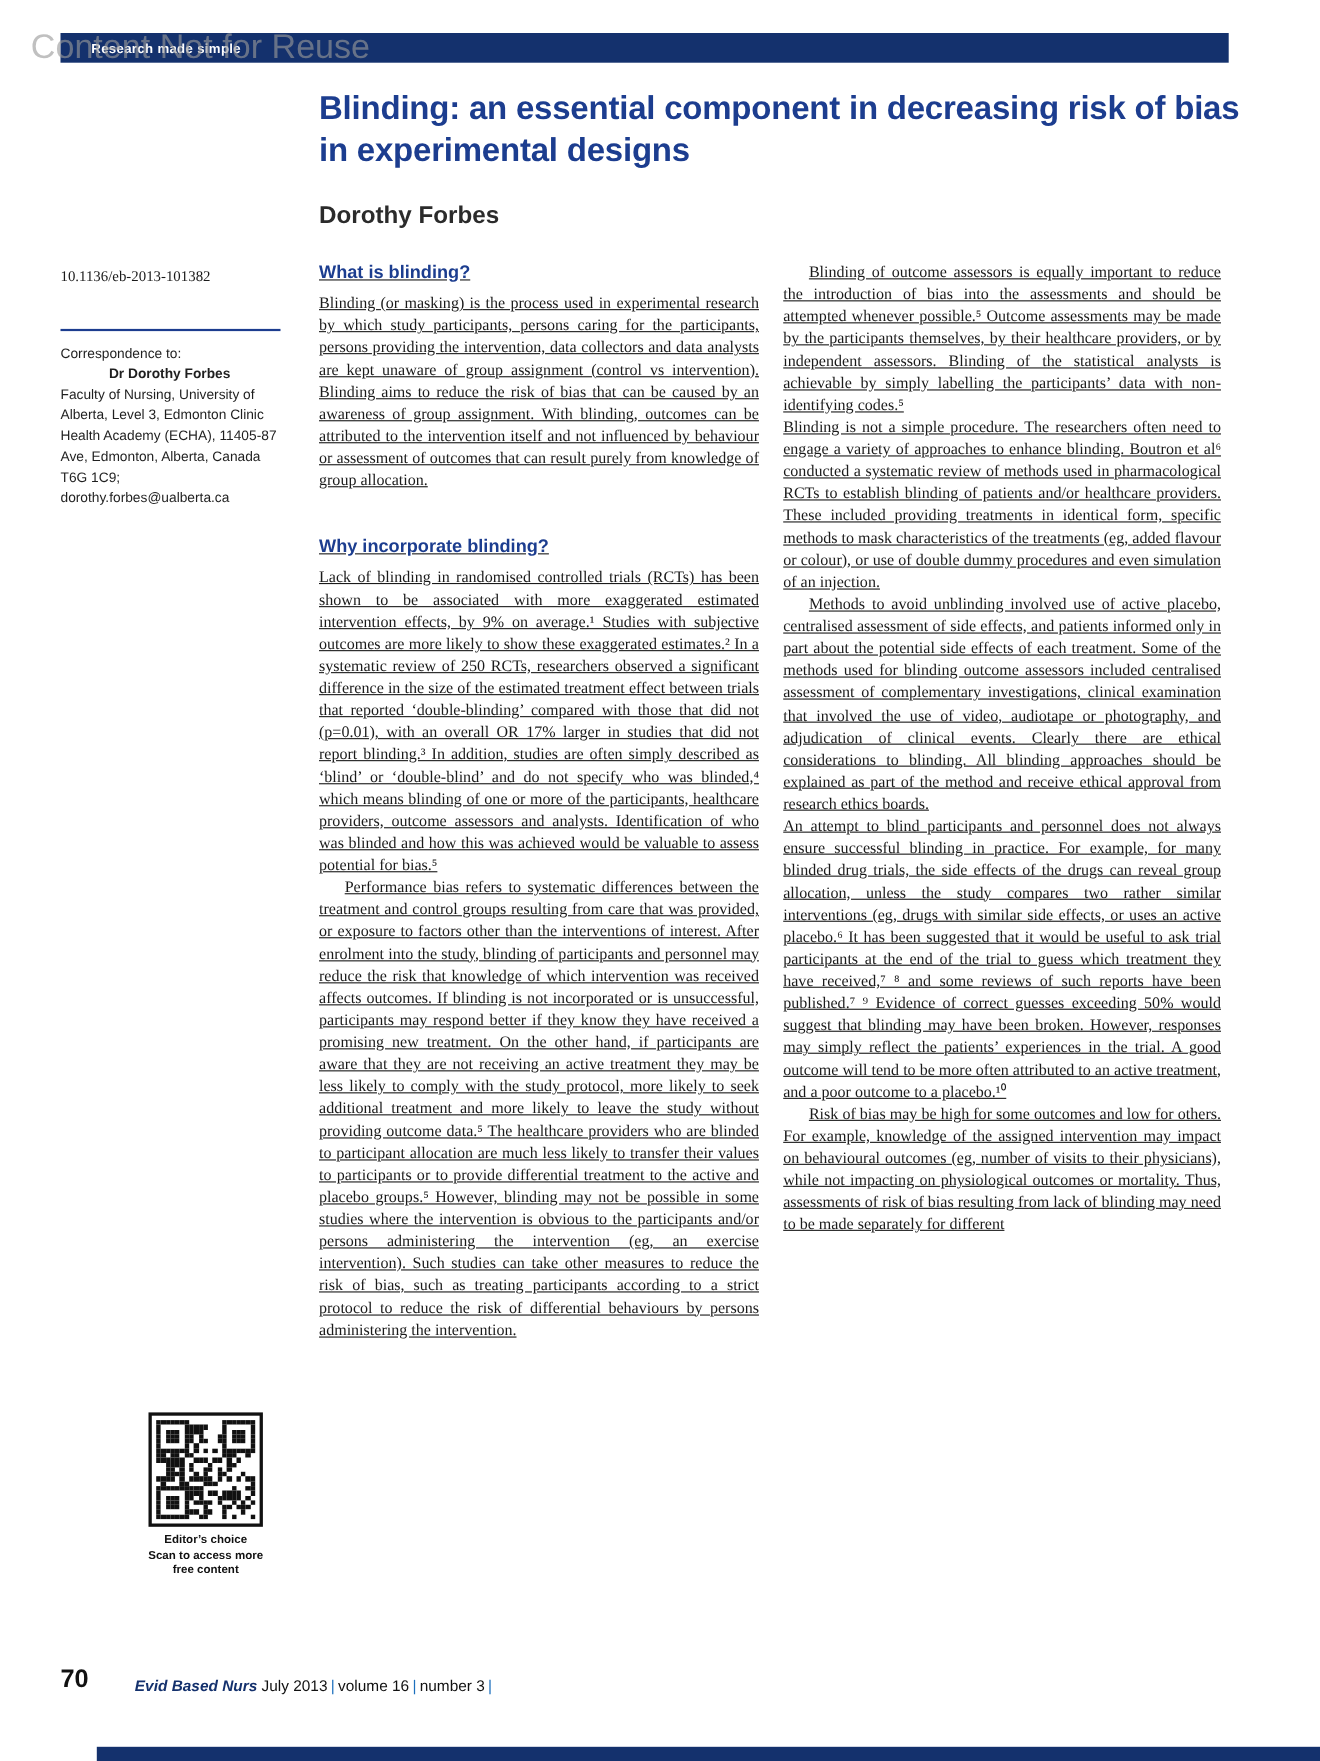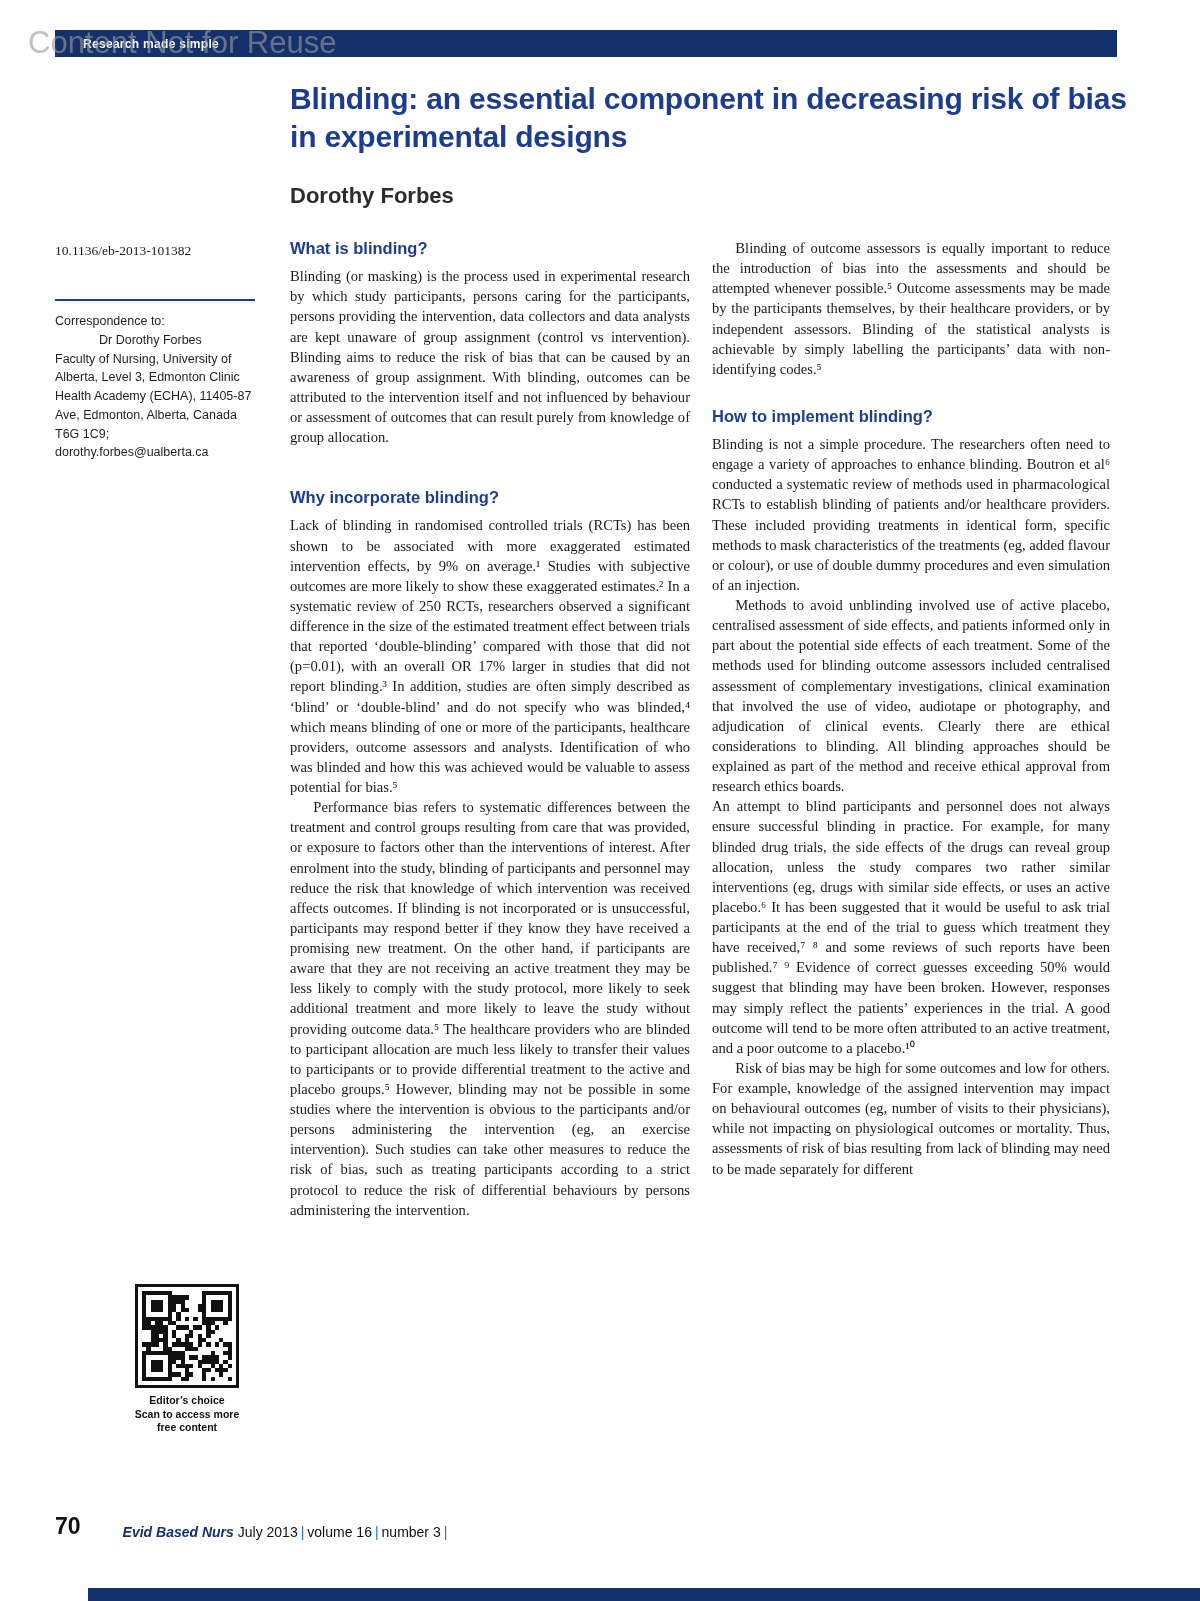--- a/index.html
+++ b/index.html
@@ -21,35 +21,35 @@
   .author { position:absolute; left:290px; top:183px; font-family:"Liberation Sans", sans-serif;
     font-size:22px; font-weight:bold; color:#2b2b2b; }
 
   
   .sidebar { position:absolute; left:55px; top:243px; width:202px; font-family:"Liberation Sans", sans-serif;
     font-size:12.5px; color:#1f1f1f; }
   .doi { font-family:"Liberation Serif", serif; font-size:13.5px; color:#1a1a1a; margin-bottom:40px; }
   .sidebar-rule { border:none; border-top:2px solid #1c3d8f; margin:0 0 11px 0; width:200px; }
   .corr { line-height:1.5; }
   .corr-label { display:block; }
-  .corr-name { display:block; font-weight:normal;padding-left:44px; }
+  .corr-name { display:block; font-weight:bold;padding-left:44px; }
   .corr-address { display:inline; }
   .email { color:#1f1f1f; text-decoration:none; display:inline; }
 
   
   .qr-wrap { position:absolute; left:127px; top:1284px; width:120px; text-align:center; }
   .qr { width:104px; height:104px; margin:0 auto 6px auto; display:grid;
     grid-template-rows:repeat(21,1fr); grid-template-columns:repeat(21,1fr);
     background:#ffffff; border:3px solid #111; padding:4px; }
   .qr div { background:#111; }
   .qr-caption { font-family:"Liberation Sans", sans-serif; font-size:10.5px; font-weight:bold; line-height:1.3; color:#111; }
 
   
   .col { position:absolute; top:238px; font-size:14.6px; line-height:1.38; text-align:justify; color:#1a1a1a;
-    hyphens:auto; -webkit-hyphens:auto; }
+    hyphens:auto;text-decoration:underline; -webkit-hyphens:auto; }
   .col1 { left:290px; width:400px; }
   .col2 { left:712px; width:398px; }
   .sec-h { font-family:"Liberation Sans", sans-serif; font-weight:bold; font-size:16.5px; color:#1c3d8f;
     margin:0 0 8px 0; line-height:1.22; text-align:left; hyphens:none; }
   .mt-lg { margin-top:40px; }
   .mt-md { margin-top:27px; }
   .col p { margin:0; }
   .col p.indent { text-indent:1.6em; }
 
   
@@ -335,21 +335,20 @@
   <div class="col col1">
     <h2 class="sec-h">What is blinding?</h2>
     <p>Blinding (or masking) is the process used in experimental research by which study participants, persons caring for the participants, persons providing the intervention, data collectors and data analysts are kept unaware of group assignment (control vs intervention). Blinding aims to reduce the risk of bias that can be caused by an awareness of group assignment. With blinding, outcomes can be attributed to the intervention itself and not influenced by behaviour or assessment of outcomes that can result purely from knowledge of group allocation.</p>
     <h2 class="sec-h mt-lg">Why incorporate blinding?</h2>
     <p>Lack of blinding in randomised controlled trials (RCTs) has been shown to be associated with more exaggerated estimated intervention effects, by 9% on average.¹ Studies with subjective outcomes are more likely to show these exaggerated estimates.² In a systematic review of 250 RCTs, researchers observed a significant difference in the size of the estimated treatment effect between trials that reported ‘double-blinding’ compared with those that did not (p=0.01), with an overall OR 17% larger in studies that did not report blinding.³ In addition, studies are often simply described as ‘blind’ or ‘double-blind’ and do not specify who was blinded,⁴ which means blinding of one or more of the participants, healthcare providers, outcome assessors and analysts. Identification of who was blinded and how this was achieved would be valuable to assess potential for bias.⁵</p>
     <p class="indent">Performance bias refers to systematic differences between the treatment and control groups resulting from care that was provided, or exposure to factors other than the interventions of interest. After enrolment into the study, blinding of participants and personnel may reduce the risk that knowledge of which intervention was received affects outcomes. If blinding is not incorporated or is unsuccessful, participants may respond better if they know they have received a promising new treatment. On the other hand, if participants are aware that they are not receiving an active treatment they may be less likely to comply with the study protocol, more likely to seek additional treatment and more likely to leave the study without providing outcome data.⁵ The healthcare providers who are blinded to participant allocation are much less likely to transfer their values to participants or to provide differential treatment to the active and placebo groups.⁵ However, blinding may not be possible in some studies where the intervention is obvious to the participants and/or persons administering the intervention (eg, an exercise intervention). Such studies can take other measures to reduce the risk of bias, such as treating participants according to a strict protocol to reduce the risk of differential behaviours by persons administering the intervention.</p>
   </div>
 
   <div class="col col2">
     <p class="indent">Blinding of outcome assessors is equally important to reduce the introduction of bias into the assessments and should be attempted whenever possible.⁵ Outcome assessments may be made by the participants themselves, by their healthcare providers, or by independent assessors. Blinding of the statistical analysts is achievable by simply labelling the participants’ data with non-identifying codes.⁵</p>
-    <h2 class="sec-h mt-md">How to implement blinding?</h2>
     <p>Blinding is not a simple procedure. The researchers often need to engage a variety of approaches to enhance blinding. Boutron et al⁶ conducted a systematic review of methods used in pharmacological RCTs to establish blinding of patients and/or healthcare providers. These included providing treatments in identical form, specific methods to mask characteristics of the treatments (eg, added flavour or colour), or use of double dummy procedures and even simulation of an injection.</p>
     <p class="indent">Methods to avoid unblinding involved use of active placebo, centralised assessment of side effects, and patients informed only in part about the potential side effects of each treatment. Some of the methods used for blinding outcome assessors included centralised assessment of complementary investigations, clinical examination that involved the use of video, audiotape or photography, and adjudication of clinical events. Clearly there are ethical considerations to blinding. All blinding approaches should be explained as part of the method and receive ethical approval from research ethics boards.</p>
     <p>An attempt to blind participants and personnel does not always ensure successful blinding in practice. For example, for many blinded drug trials, the side effects of the drugs can reveal group allocation, unless the study compares two rather similar interventions (eg, drugs with similar side effects, or uses an active placebo.⁶ It has been suggested that it would be useful to ask trial participants at the end of the trial to guess which treatment they have received,⁷ ⁸ and some reviews of such reports have been published.⁷ ⁹ Evidence of correct guesses exceeding 50% would suggest that blinding may have been broken. However, responses may simply reflect the patients’ experiences in the trial. A good outcome will tend to be more often attributed to an active treatment, and a poor outcome to a placebo.¹⁰</p>
     <p class="indent">Risk of bias may be high for some outcomes and low for others. For example, knowledge of the assigned intervention may impact on behavioural outcomes (eg, number of visits to their physicians), while not impacting on physiological outcomes or mortality. Thus, assessments of risk of bias resulting from lack of blinding may need to be made separately for different</p>
   </div>
 
   <div class="footer">
     <span class="page-num">70</span>
     <span class="journal-line">
       <span class="journal-name">Evid Based Nurs</span>

